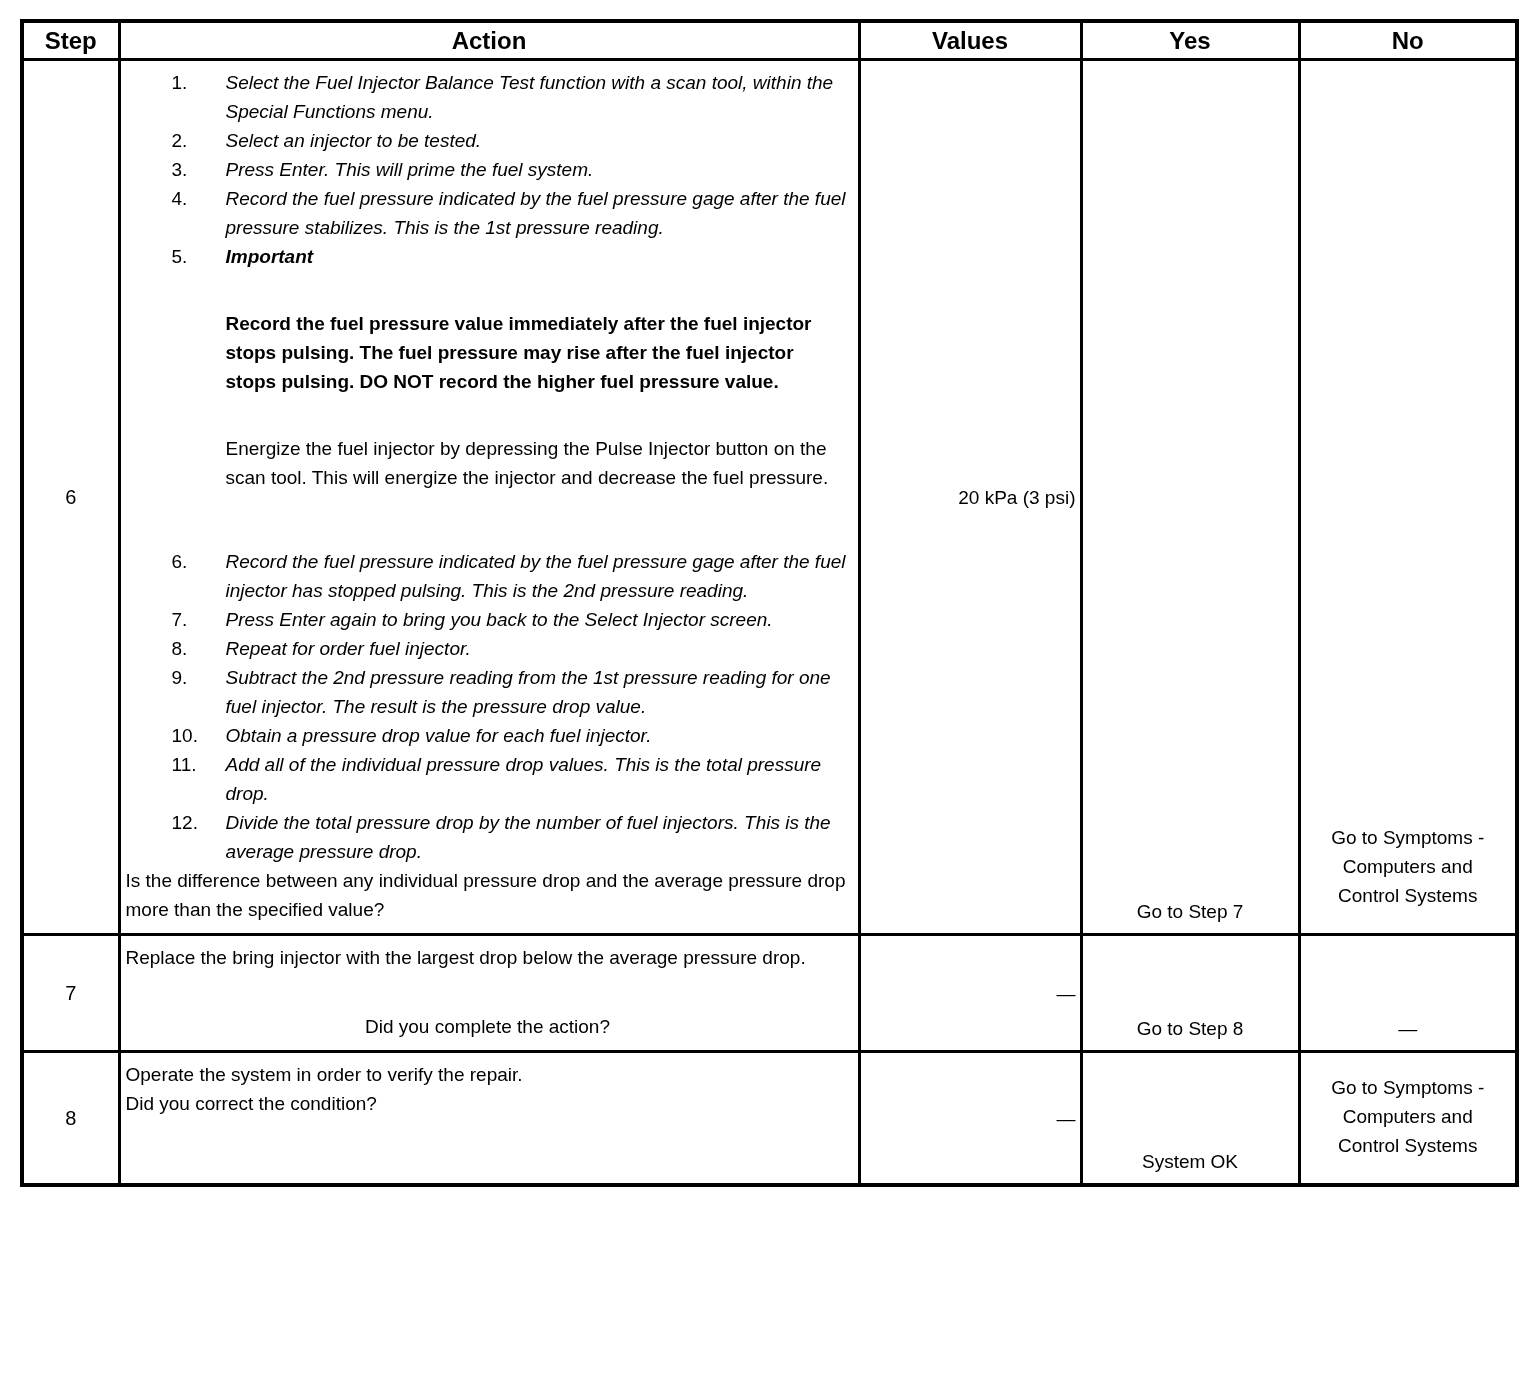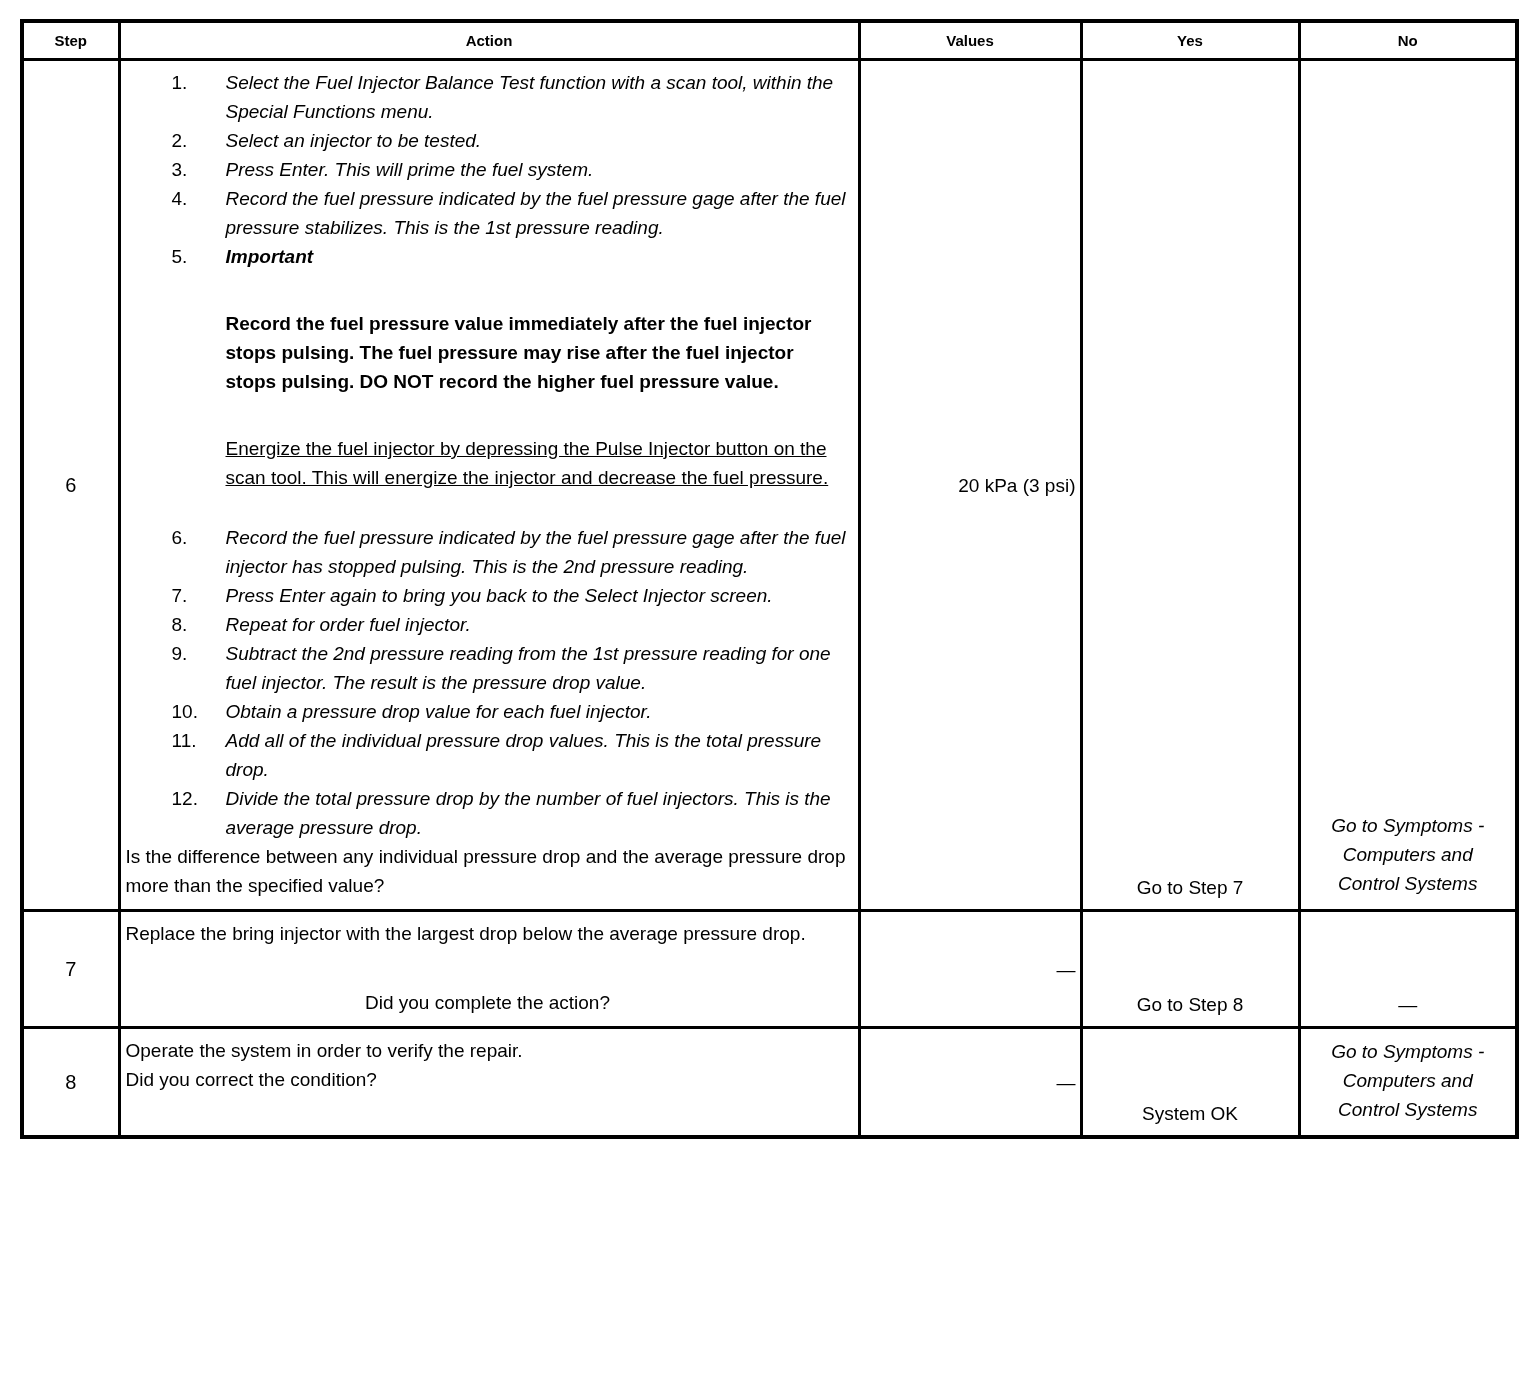--- a/index.html
+++ b/index.html
@@ -16,21 +16,21 @@
     table-layout: fixed;
     width: 1495px;
     border: 4px solid #000;
   }
   th, td {
     border: 3px solid #000;
     font-size: 19px;
     line-height: 29px;
   }
   th {
-    font-size: 15px;
+    font-size: 24px;
     font-weight: bold;
     text-align: center;
     padding: 3px 4px;
     height: 36px;
   }
   td.step-cell {
     text-align: center;
     vertical-align: middle;
     font-size: 20px;
   }
@@ -42,29 +42,29 @@
   td.values-cell {
     text-align: right;
     vertical-align: middle;
     padding: 4px;
   }
   td.yes-cell, td.no-cell {
     text-align: center;
     vertical-align: bottom;
     padding: 4px 8px 7px;
   }
-  .narrow-wrap { max-width: 168px; margin: 4px auto; font-style: italic; }
+  .narrow-wrap { max-width: 168px; margin: 16px auto; }
 
   .li { display: flex; }
   .li .num { flex: 0 0 54px; margin-left: 46px; }
   .li .txt { flex: 1; font-style: italic; }
   .bold { font-weight: bold; }
 
   .para { margin-left: 100px; margin-top: 38px; margin-right: 2px; }
-  .para.gap-after { margin-bottom: 31px; text-decoration: underline; }
+  .para.gap-after { margin-bottom: 55px; }
 
   .question { }
   .question.gap-lg { margin-top: 40px; text-align: center; }
   .question.gap-md { }
   .plain { margin-right: 2px; }
 </style>
 </head>
 <body>
 
 <div class="page">

